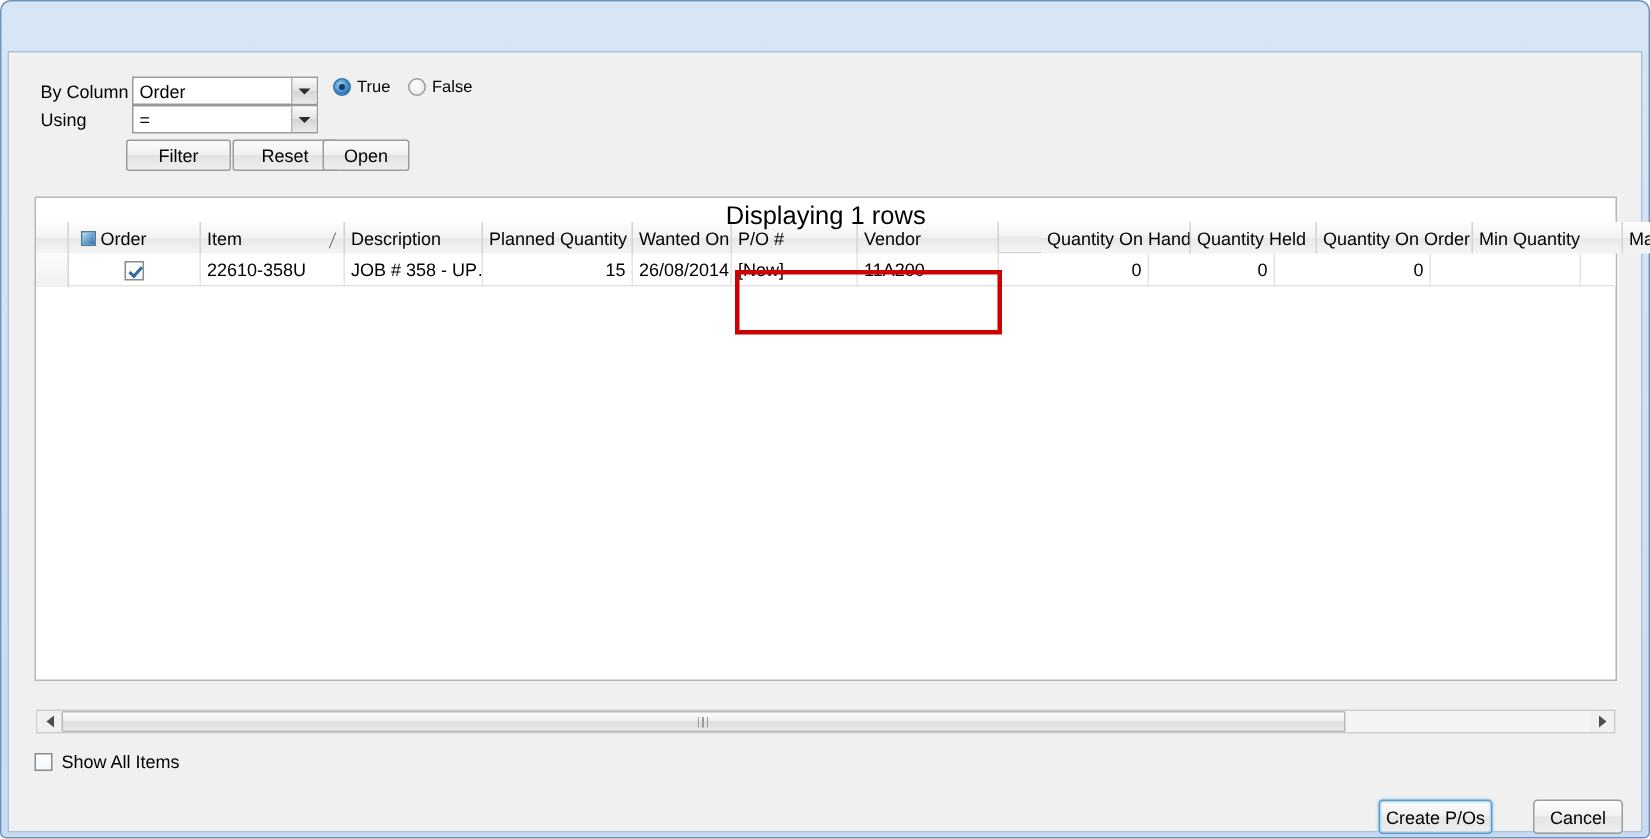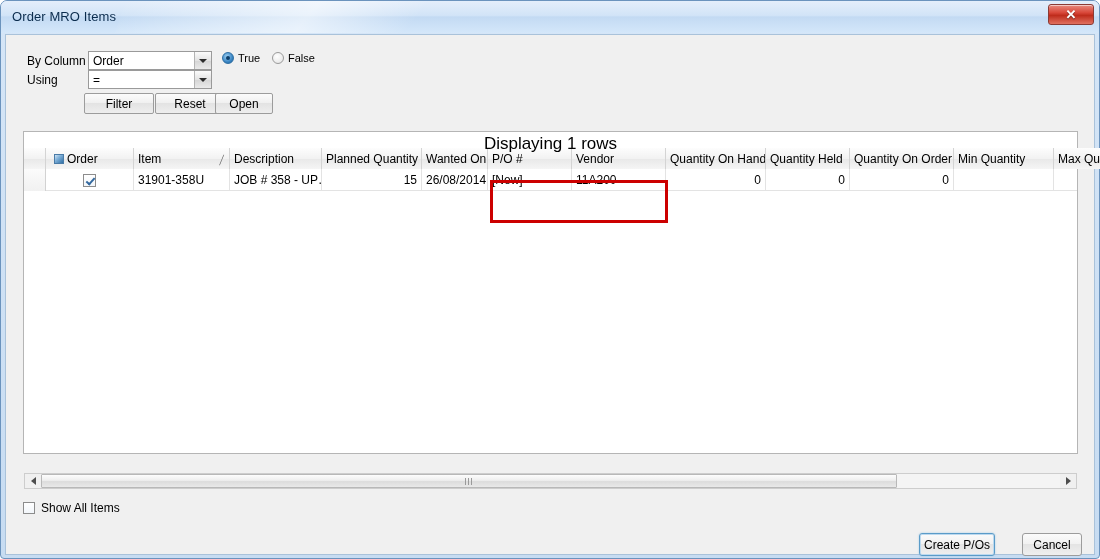--- a/index.html
+++ b/index.html
@@ -362,26 +362,20 @@
     border: 1px solid #5a9bc8;
     box-shadow: 0 0 0 1px #bcd9ef inset, 0 0 2px #9fcbe8;
   }
   .btn-cancel { left: 1016px; top: 498px; width: 60px; }
 </style>
 </head>
 <body>
 
 <div class="window">
 
-  <div class="titlebar">
-    <div class="title-text">Order MRO Items</div>
-    <div class="close-btn">
-      <div class="close-x">✕</div>
-    </div>
-  </div>
 
   <div class="client">
 
     <div class="lbl lbl-bycolumn">By Column</div>
     <div class="lbl lbl-using">Using</div>
 
     <div class="combo combo-bycolumn">
       <div class="combo-value">Order</div>
       <div class="combo-arrow">
           <span></span>
@@ -430,21 +424,21 @@
           </div>
           <div class="hcell" style="width: 66px; flex: 0 0 66px;">
             <span>Wanted On</span>
           </div>
           <div class="hcell" style="width: 84px; flex: 0 0 84px;">
             <span>P/O #</span>
           </div>
           <div class="hcell" style="width: 94px; flex: 0 0 94px;">
             <span>Vendor</span>
           </div>
-          <div class="hcell" style="width: 100px; flex: 0 0 100px;">
+          <div class="hcell" style="width: 100px; flex: 0 0 100px; margin-left: 28px;">
             <span>Quantity On Hand</span>
           </div>
           <div class="hcell" style="width: 84px; flex: 0 0 84px;">
             <span>Quantity Held</span>
           </div>
           <div class="hcell" style="width: 104px; flex: 0 0 104px;">
             <span>Quantity On Order</span>
           </div>
           <div class="hcell" style="width: 100px; flex: 0 0 100px;">
             <span>Min Quantity</span>
@@ -452,21 +446,21 @@
           <div class="hcell" style="width: 70px; flex: 0 0 70px;">
             <span>Max Qu</span>
           </div>
         </div>
       <div class="grid-row">
           <div class="dcell rowhdr" style="width: 22px; flex: 0 0 22px;"></div>
           <div class="dcell center" style="width: 88px; flex: 0 0 88px;">
             <span class="cb checked"></span>
           </div>
           <div class="dcell" style="width: 96px; flex: 0 0 96px;">
-            <span>31901-358U</span>
+            <span>22610-358U</span>
           </div>
           <div class="dcell" style="width: 92px; flex: 0 0 92px;">
             <span>JOB # 358 - UP…</span>
           </div>
           <div class="dcell num" style="width: 100px; flex: 0 0 100px;">
             <span>15</span>
           </div>
           <div class="dcell" style="width: 66px; flex: 0 0 66px;">
             <span>26/08/2014</span>
           </div>

